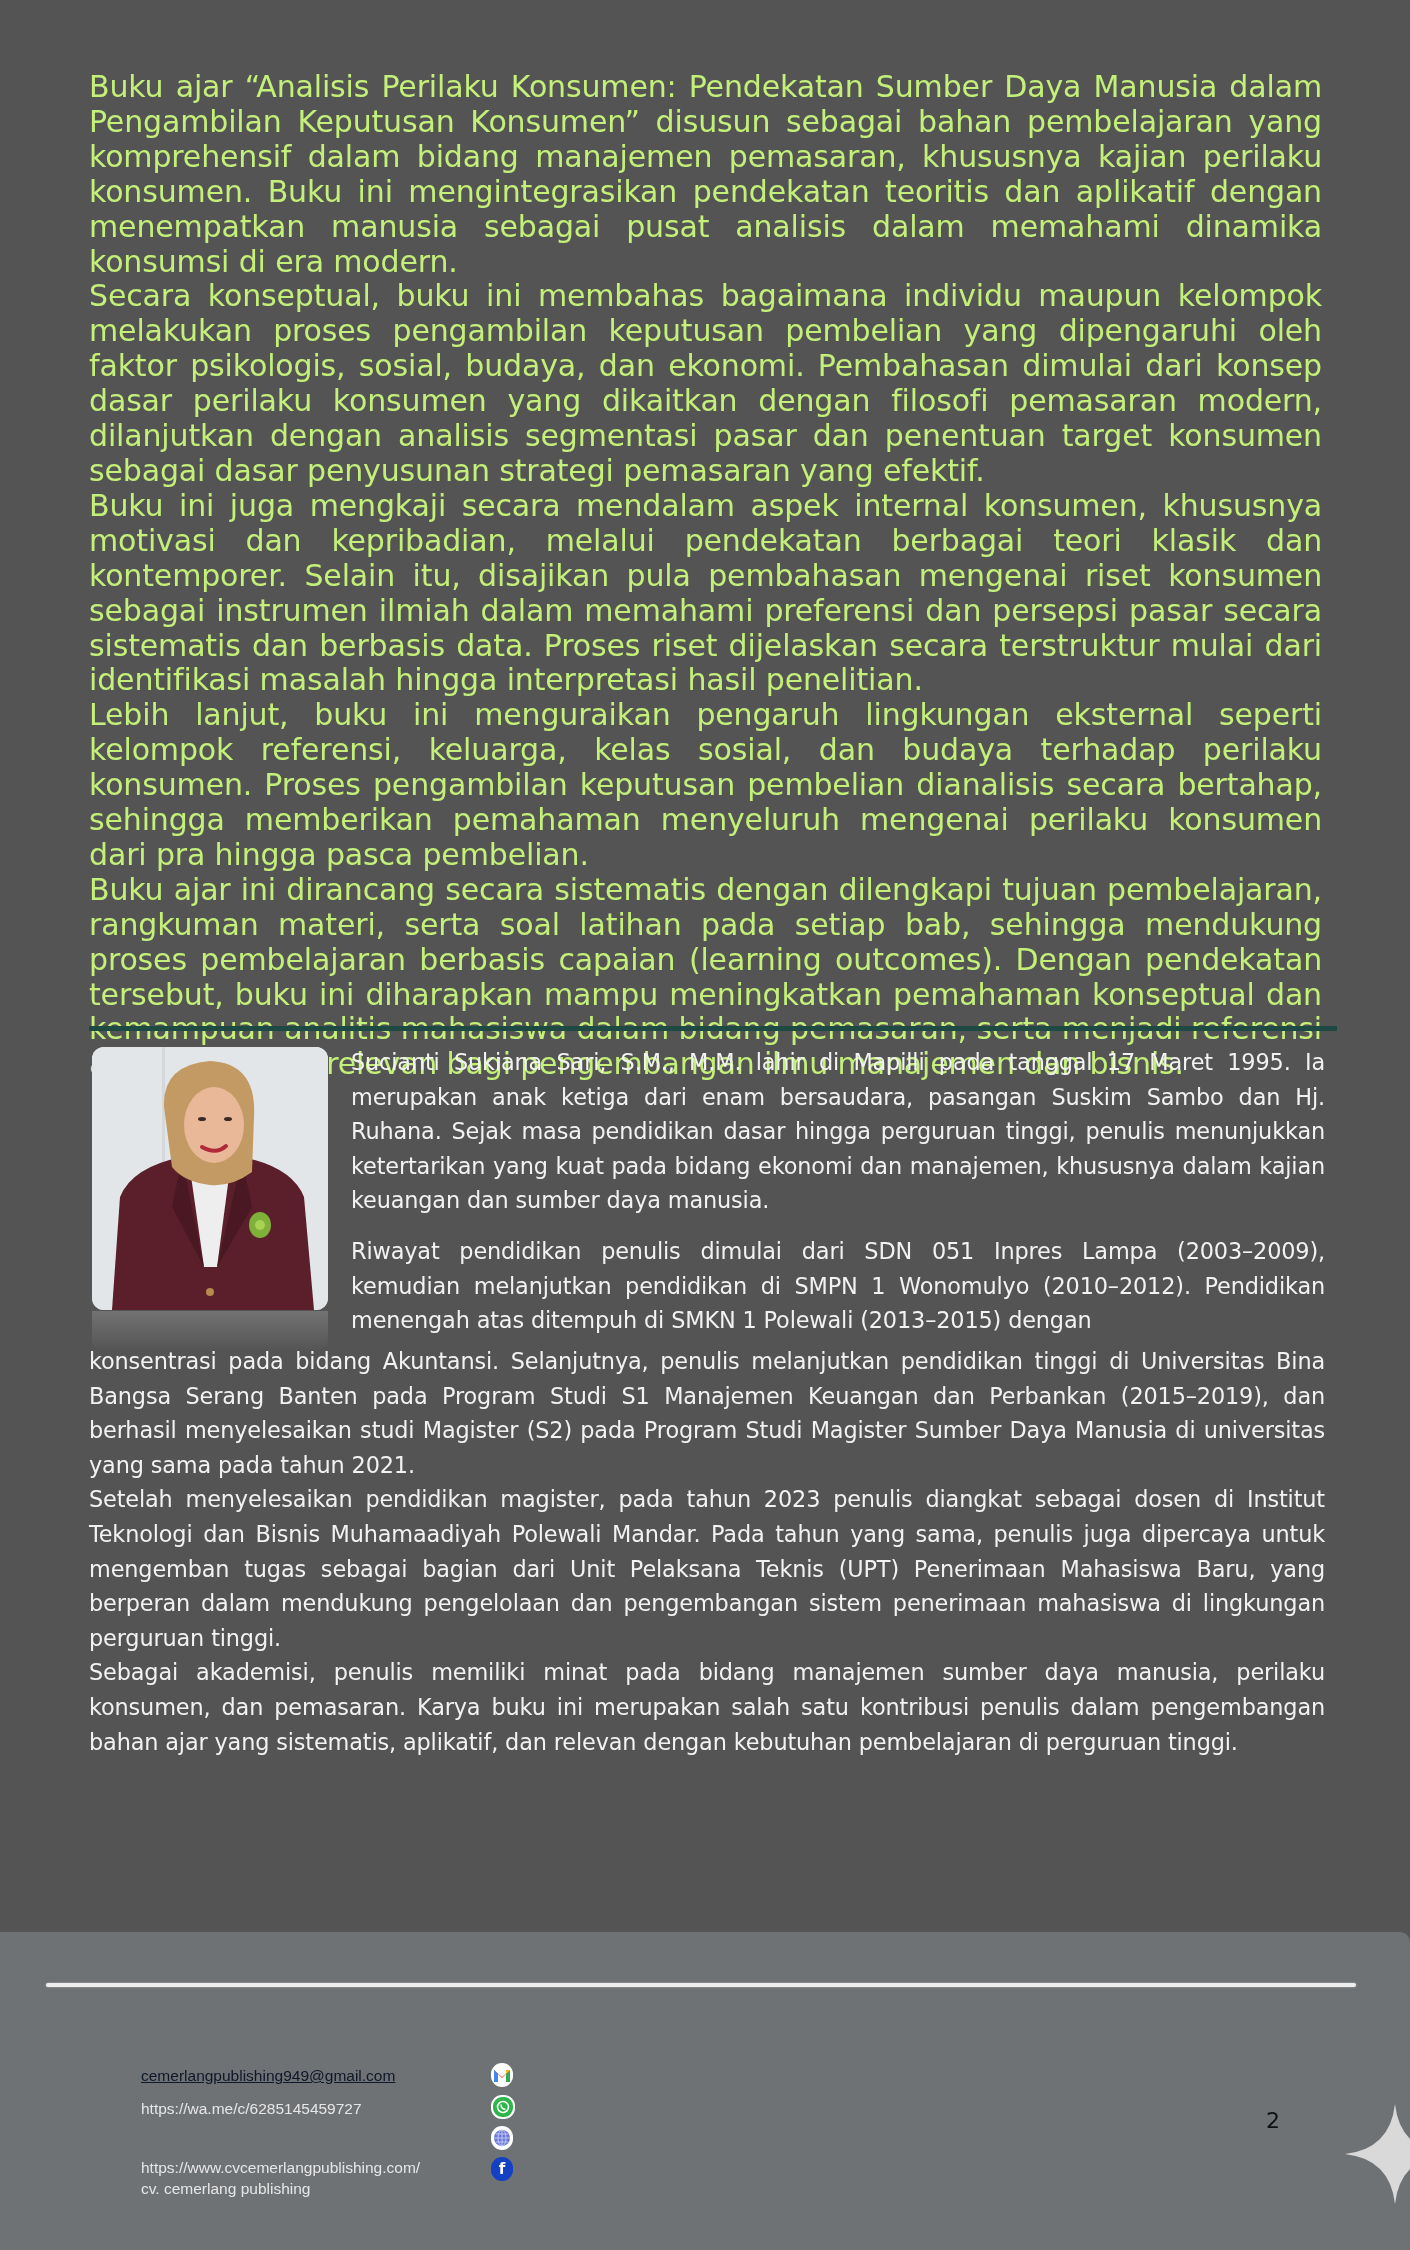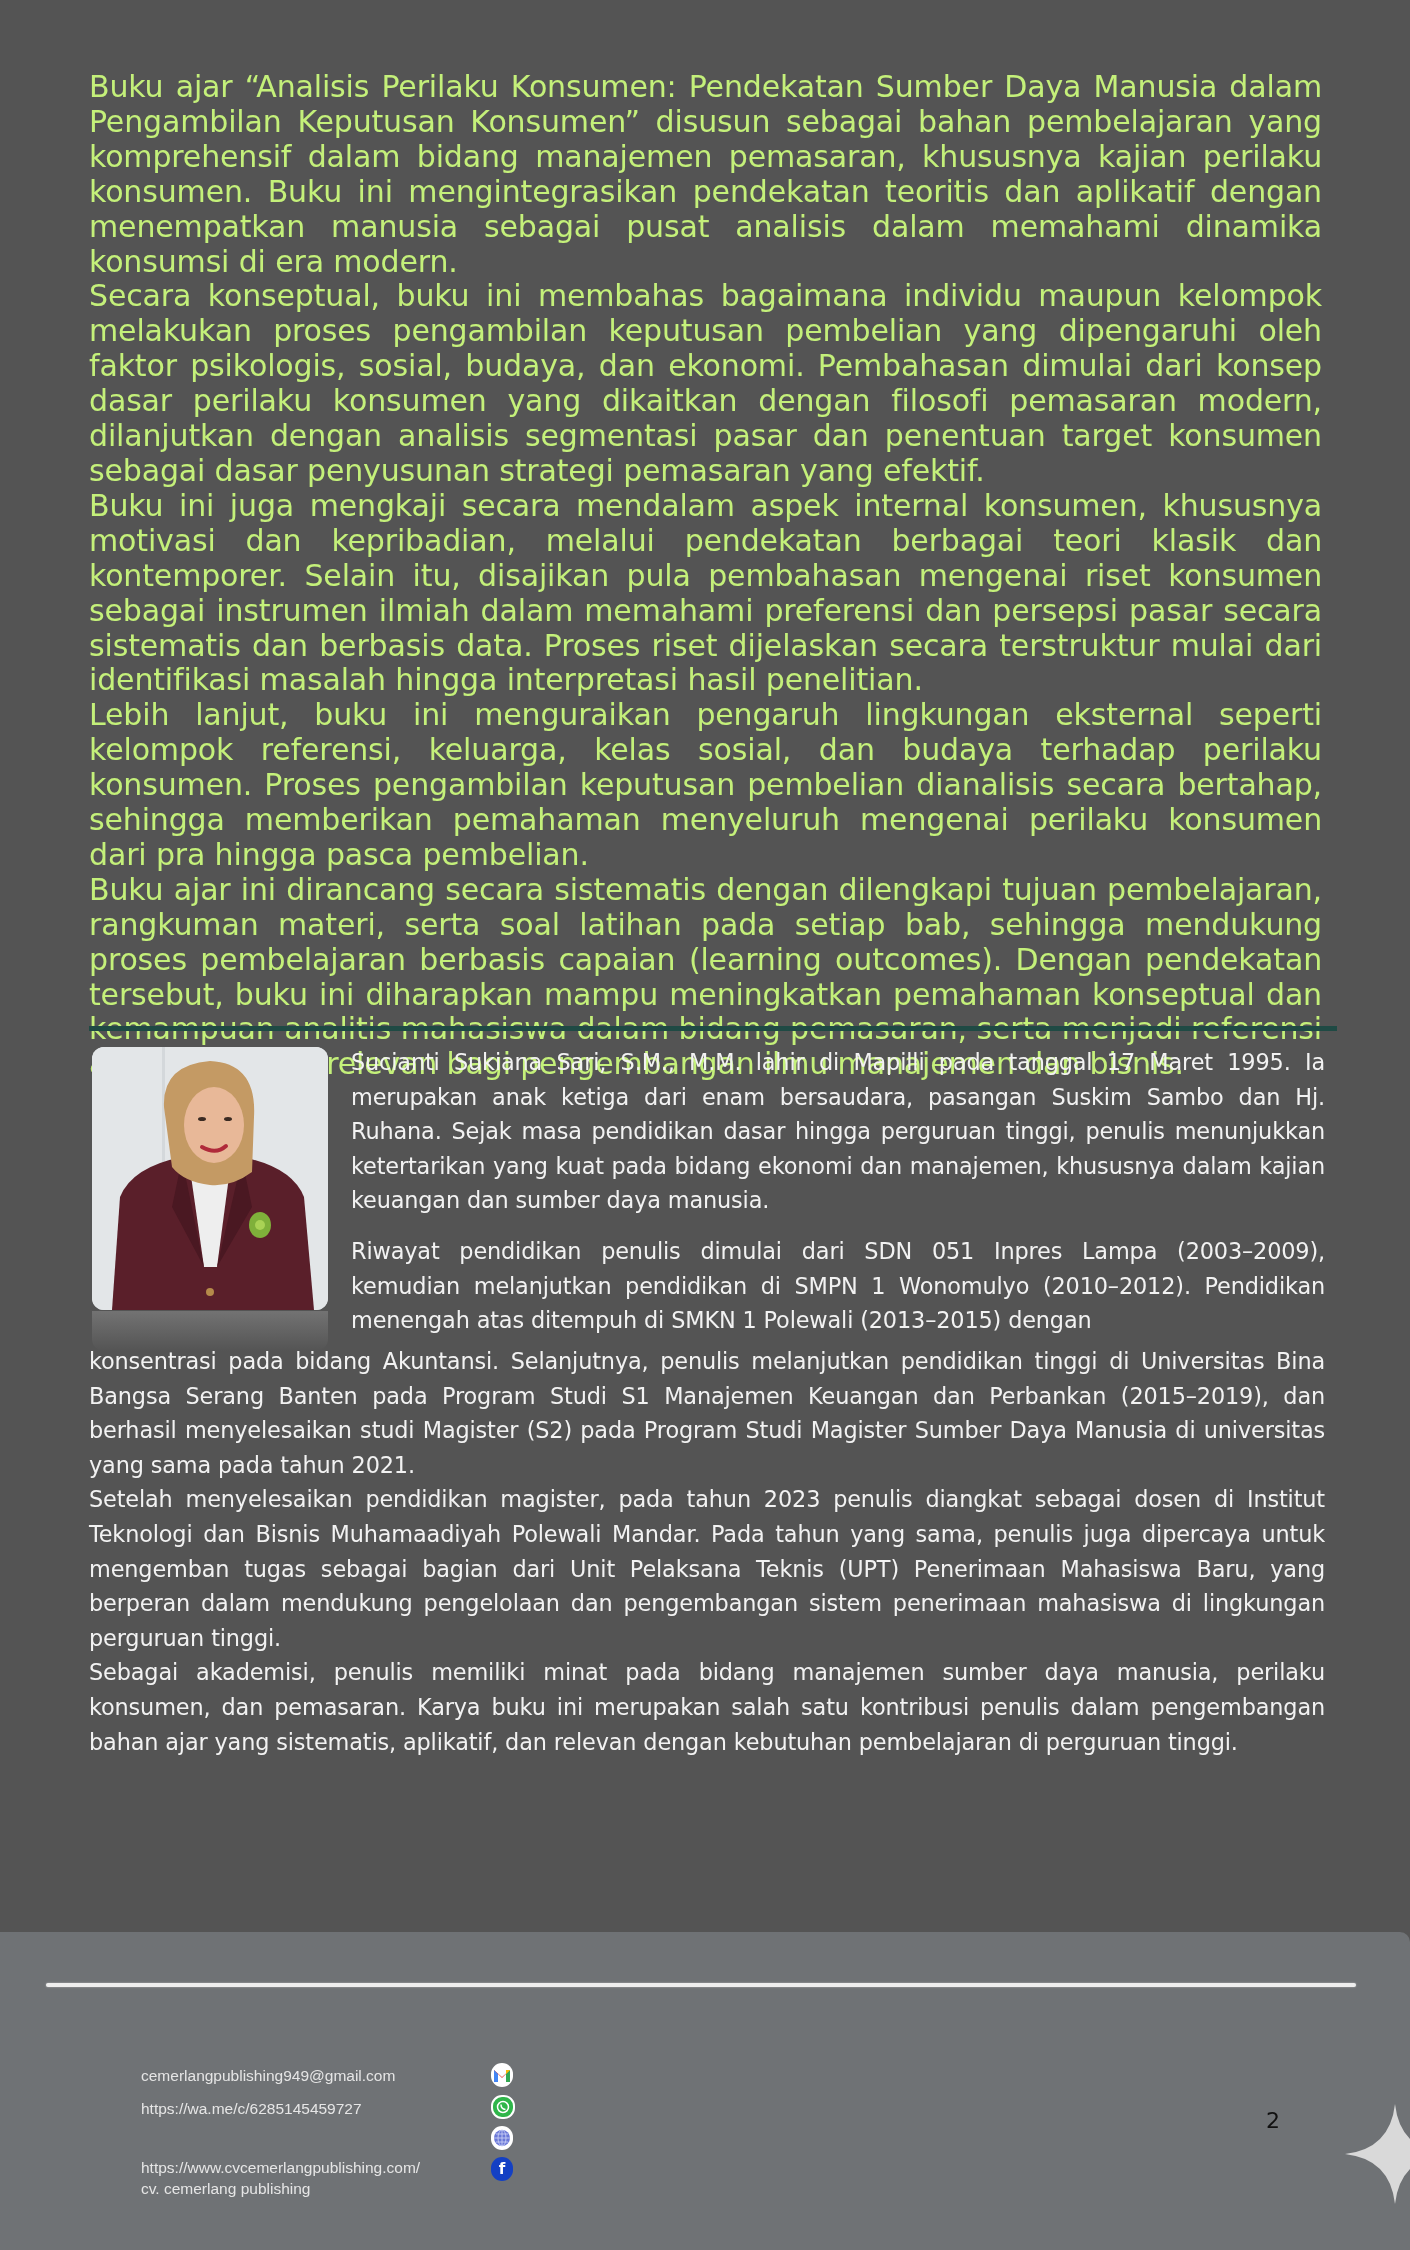--- a/index.html
+++ b/index.html
@@ -100,21 +100,21 @@
       box-shadow: 0 0 2px rgba(255,255,255,0.5);
     }
     .contact {
       position: absolute;
       left: 141px;
       width: 380px;
       font-family: "Liberation Sans", sans-serif;
       color: #e6e6e6;
       font-size: 15.5px;
     }
-    .contact a { color: #e5e5e5; }
+    .contact a { color: #0f172a; text-decoration: underline; }
     .c-icon {
       position: absolute;
       left: 491px;
       width: 22px;
       height: 24px;
       border-radius: 11px;
       display: flex;
       align-items: center;
       justify-content: center;
       font-family: "DejaVu Sans", sans-serif;

